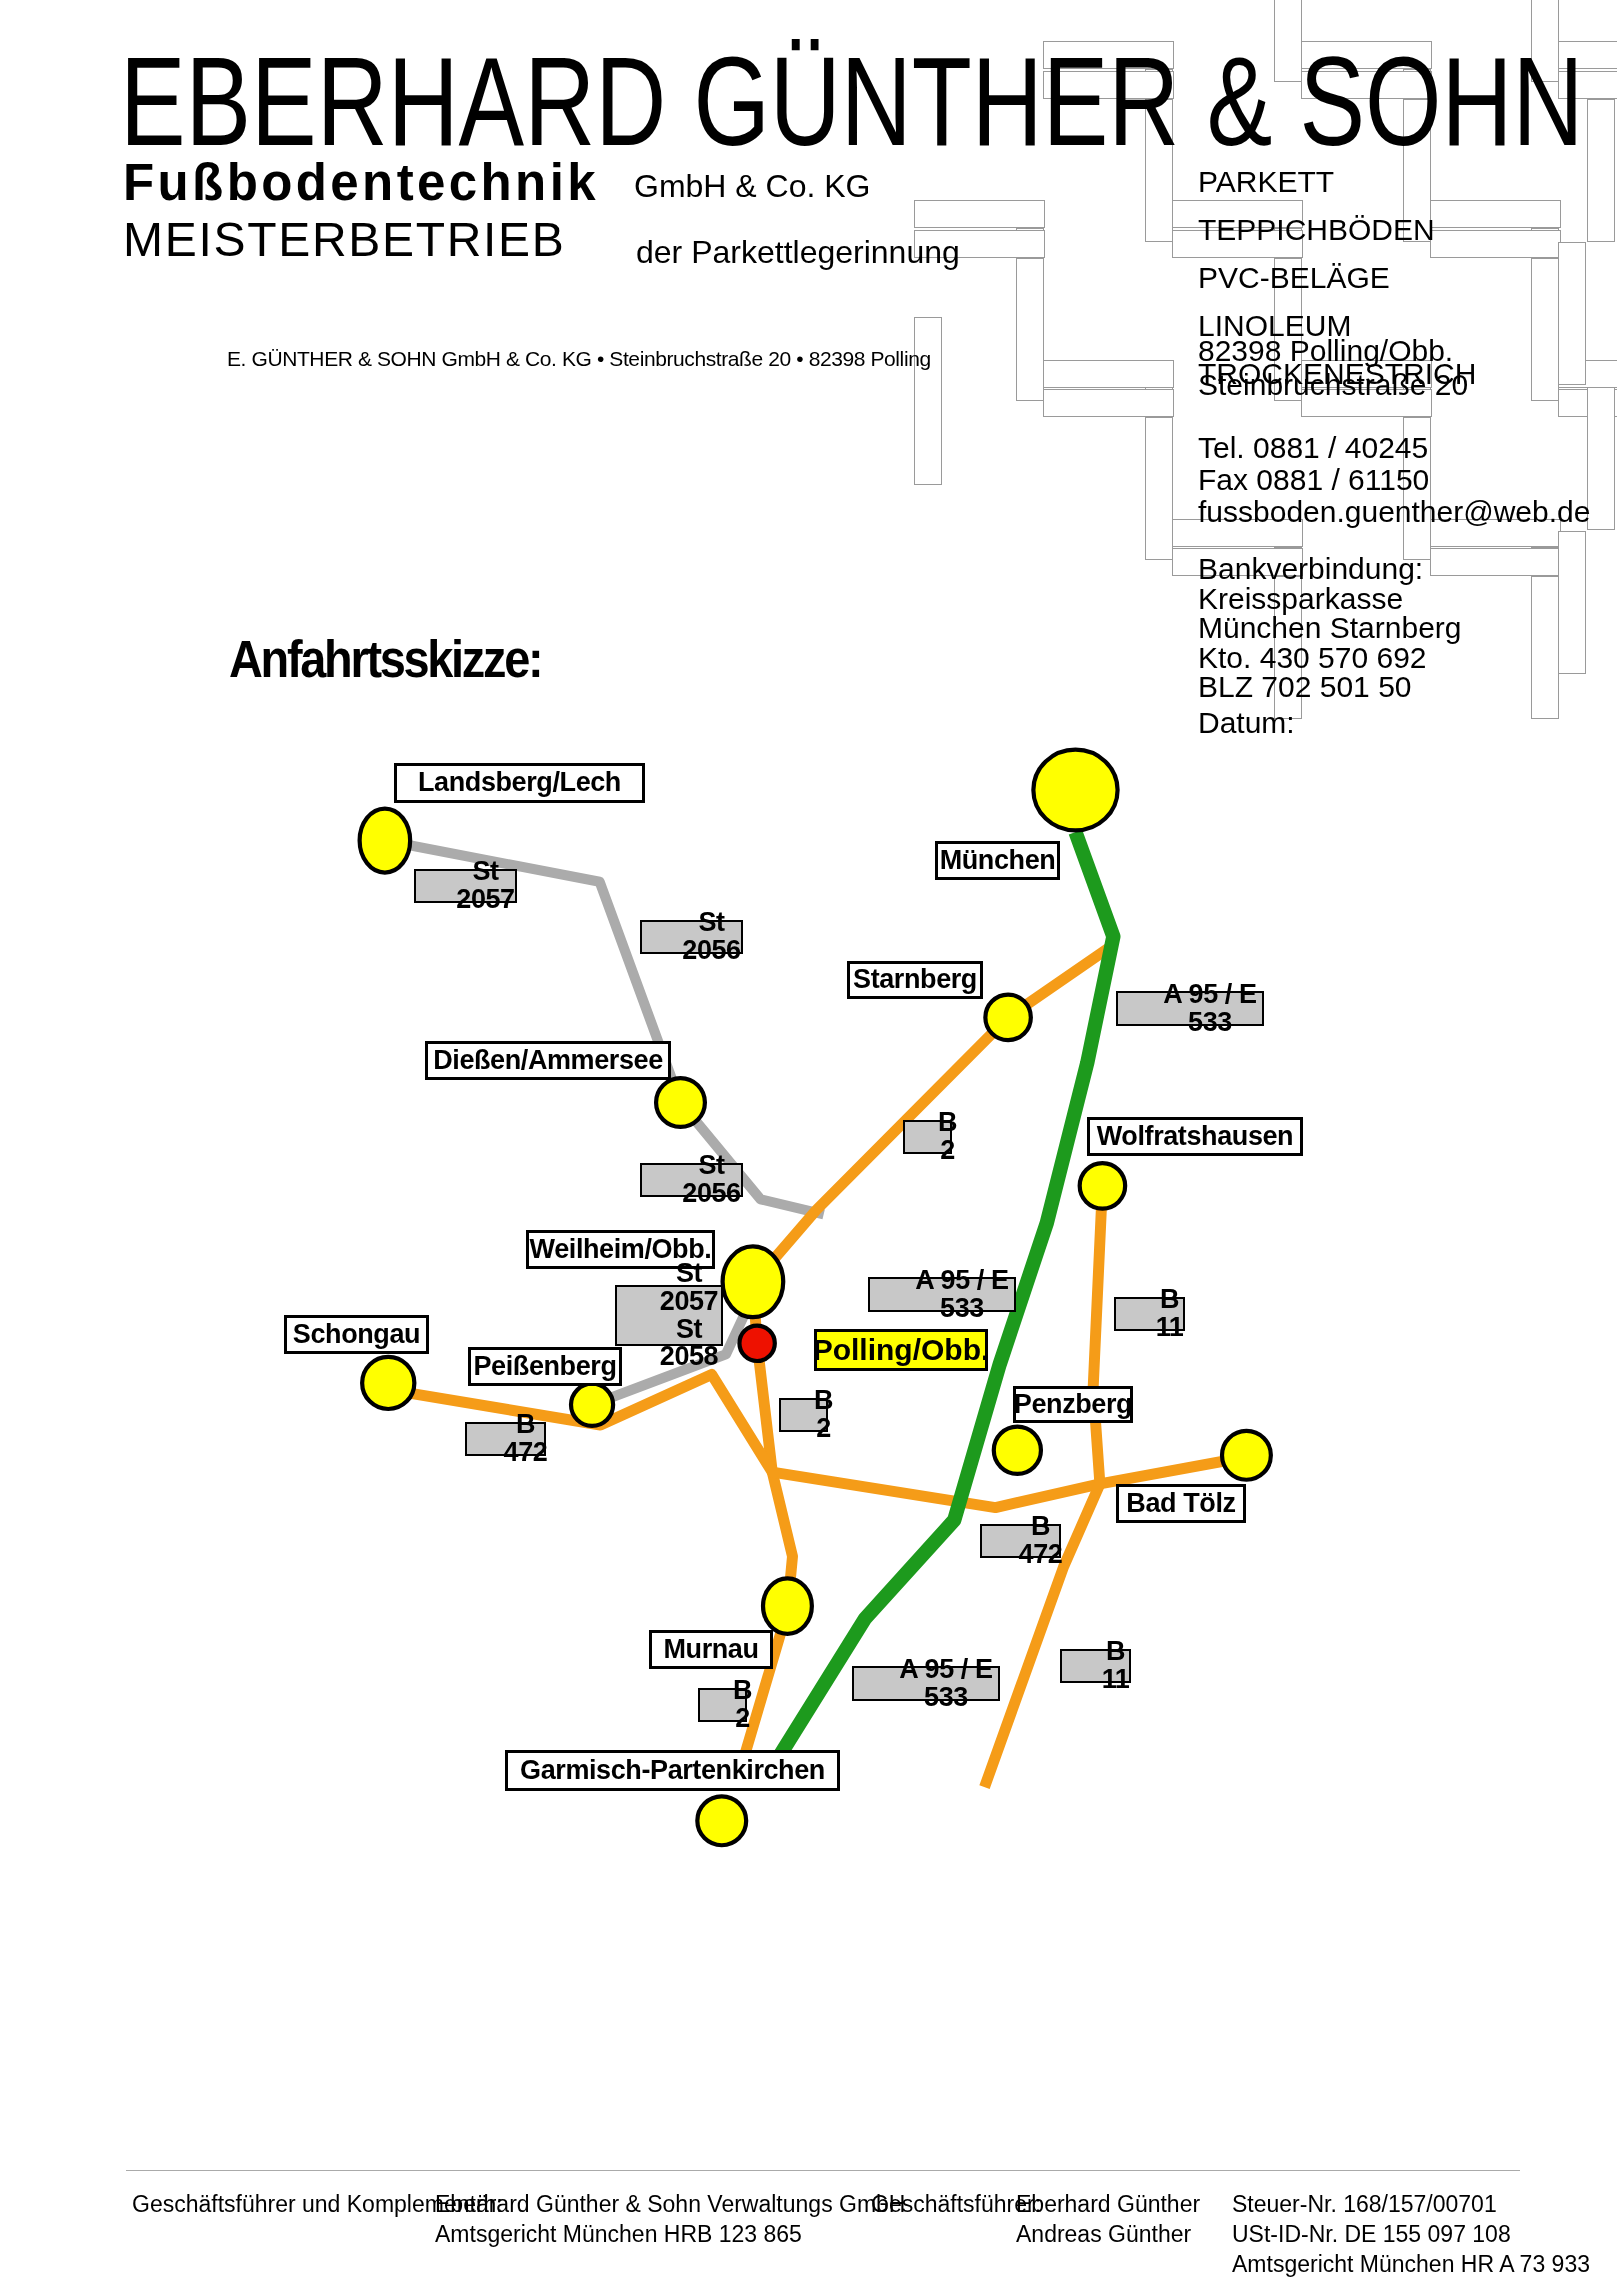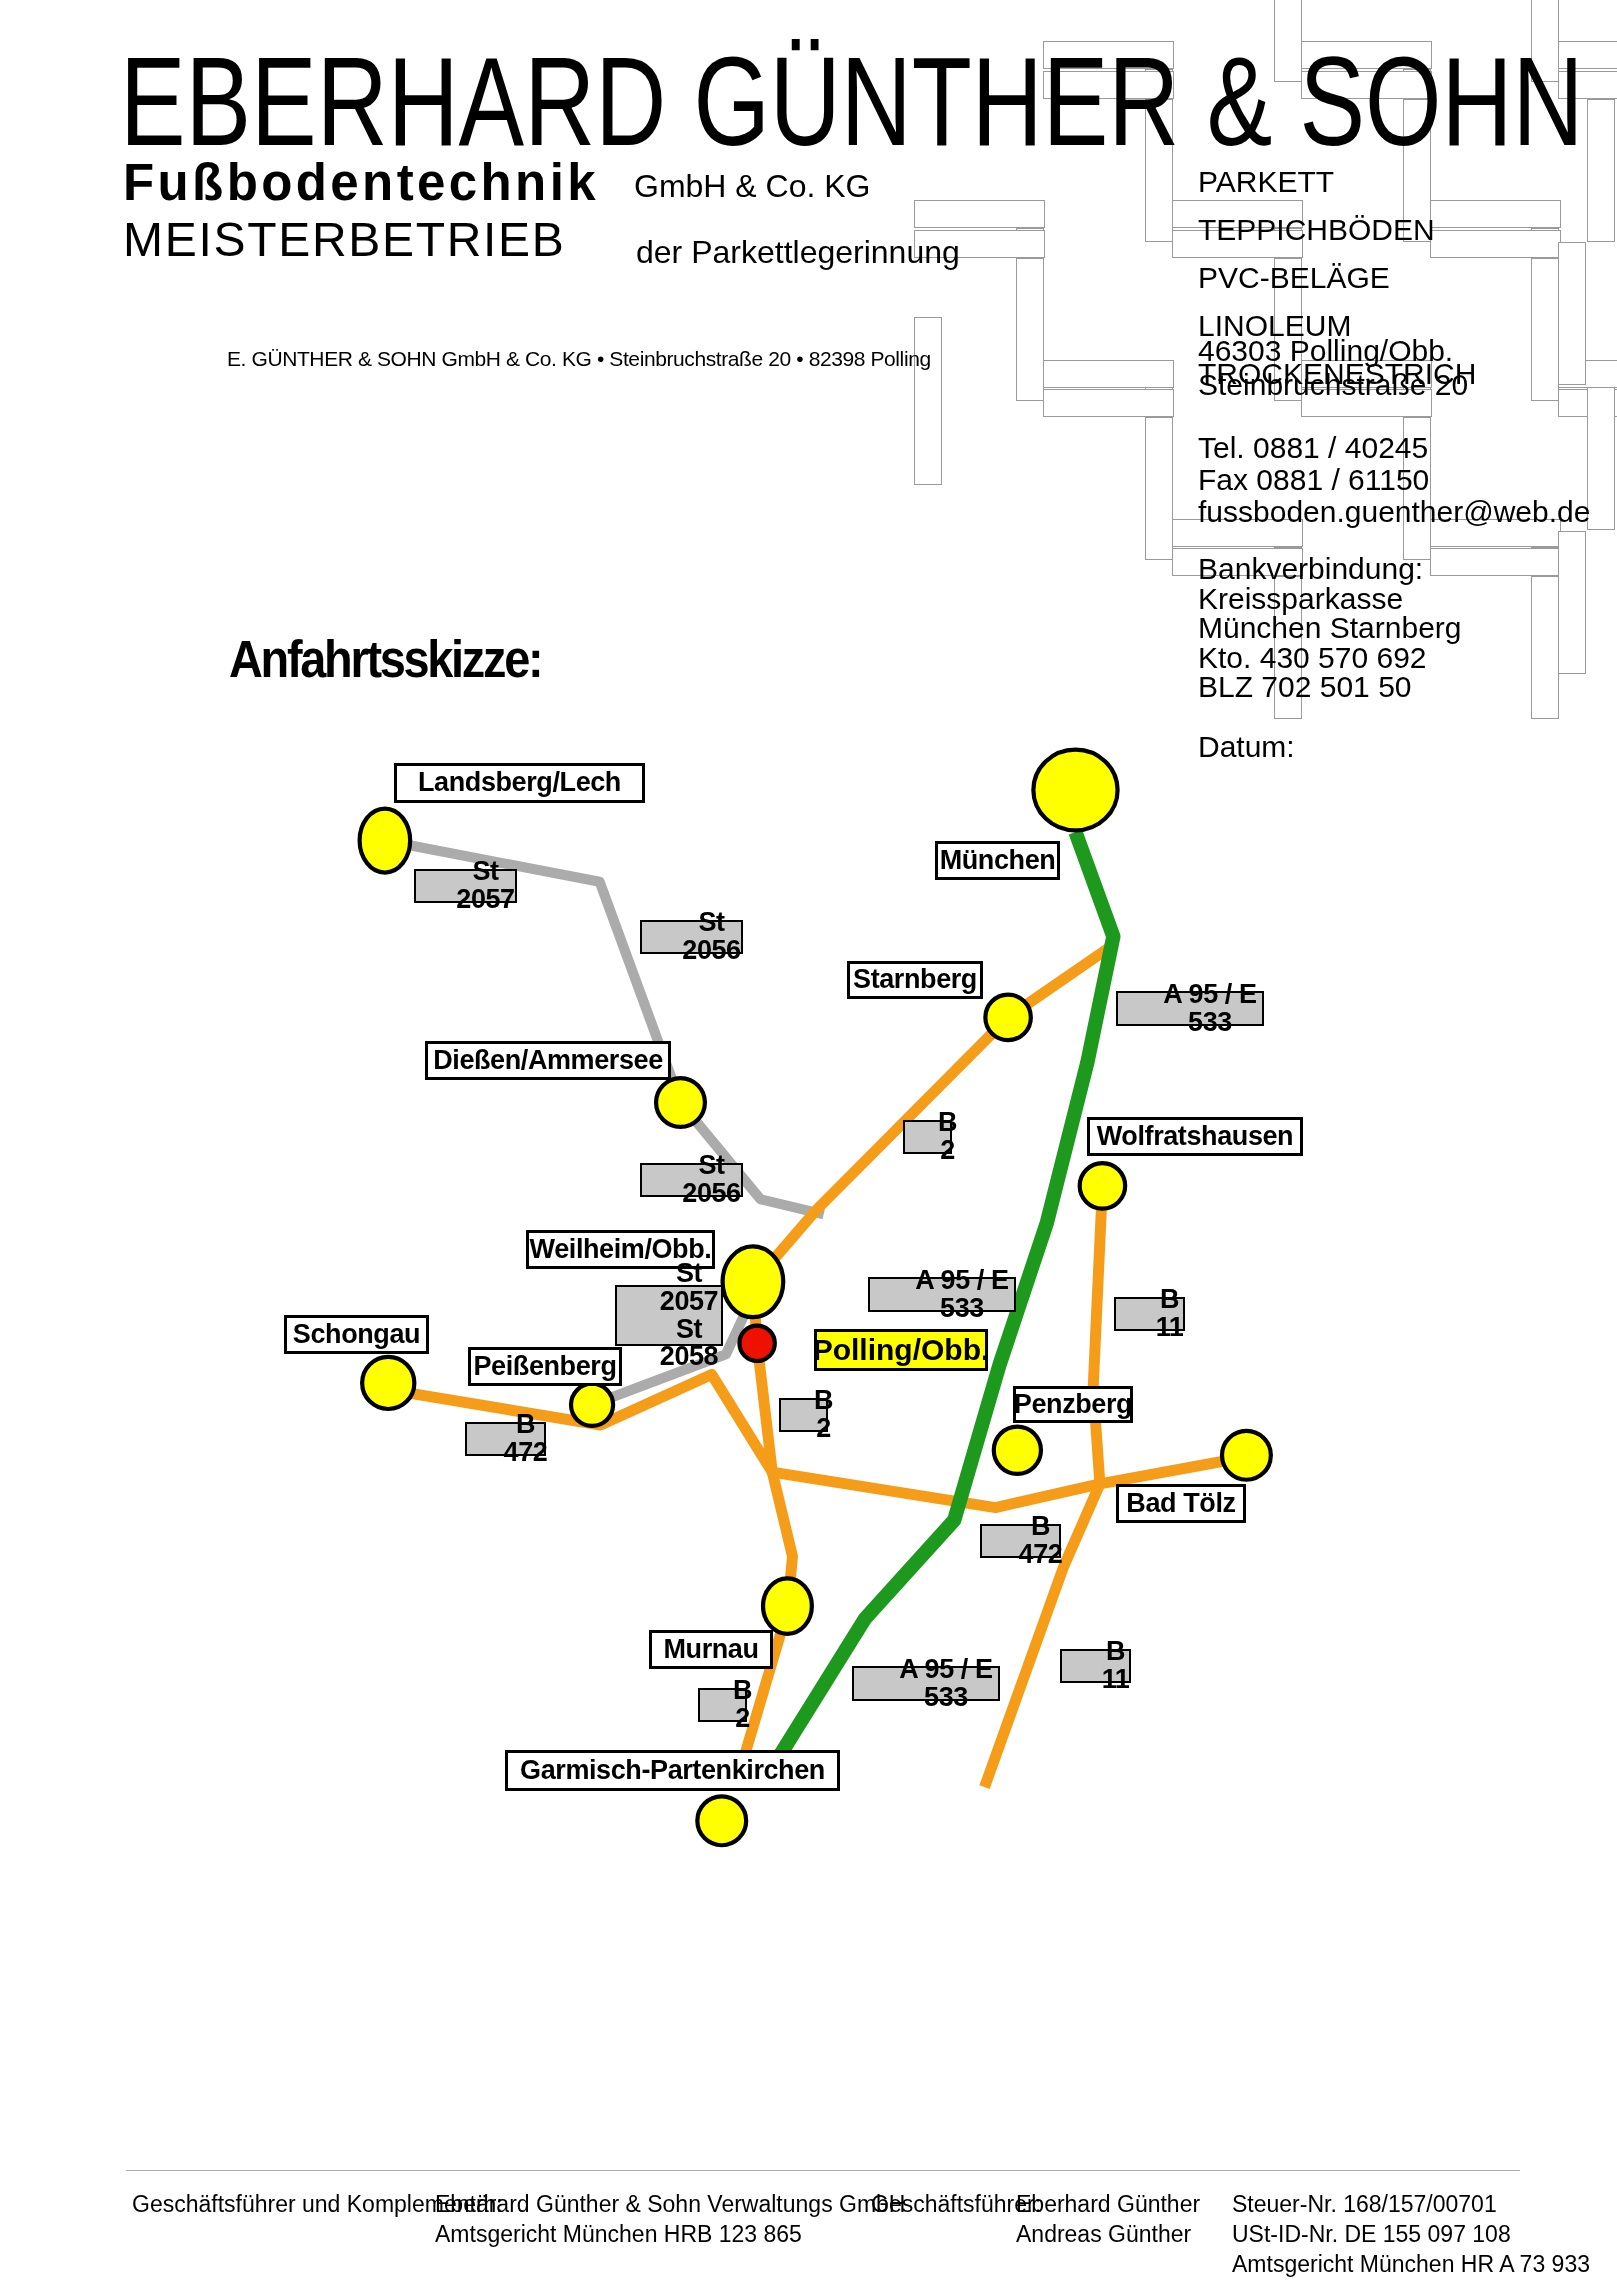--- a/index.html
+++ b/index.html
@@ -15,21 +15,21 @@
   .brand1{left:123px;top:153px;font-size:51px;font-weight:700;letter-spacing:3.4px;}
   .brand1sfx{left:634px;top:168px;font-size:32px;}
   .brand2{left:123px;top:212px;font-size:48px;font-weight:400;letter-spacing:1.7px;}
   .brand2sfx{left:636px;top:234px;font-size:32px;}
   .sender{left:227px;top:347px;font-size:21px;letter-spacing:-0.4px;}
   .rightcol{left:1198px;font-size:30px;}
   #services div{height:48px;}
   #addr div{height:34px;}
   #contact div{height:32px;}
   #bank div{height:29.5px;}
-  .datum{left:1198px;top:730px;font-size:30px;}
+  .datum{left:1198px;top:706px;font-size:30px;}
   .maptitle{left:229px;top:630px;font-size:51px;font-weight:700;letter-spacing:-2.5px;
             transform:scaleX(.92);transform-origin:0 0;}
   
   #map-svg{position:absolute;inset:0;width:1617px;height:2295px;z-index:3;}
   #map-labels{position:absolute;inset:0;z-index:4;}
   .mlabel{position:absolute;box-sizing:border-box;display:flex;align-items:center;justify-content:center;
           font-weight:700;text-align:center;white-space:pre-line;line-height:1.02;z-index:4;}
   .town{background:#fff;border:3.4px solid #000;font-size:27px;letter-spacing:-0.4px;}
   .road{background:#C8C8C8;border:2.5px solid #000;font-size:27px;letter-spacing:-0.4px;padding-left:40px;}
   .hl{background:#FFFF00;border:3.4px solid #000;font-size:30px;margin-left:37px;}
@@ -102,21 +102,21 @@
   <div class="abs sender">E. GÜNTHER &amp; SOHN GmbH &amp; Co. KG • Steinbruchstraße 20 • 82398 Polling</div>
 
   <div class="abs rightcol" id="services" style="top:165px">
       <div>PARKETT</div>
       <div>TEPPICHBÖDEN</div>
       <div>PVC-BELÄGE</div>
       <div>LINOLEUM</div>
       <div>TROCKENESTRICH</div>
     </div>
   <div class="abs rightcol" id="addr" style="top:334px">
-      <div>46303 Polling/Obb.</div>
+      <div>82398 Polling/Obb.</div>
       <div>Steinbruchstraße 20</div>
     </div>
   <div class="abs rightcol" id="contact" style="top:431px">
       <div>Tel. 0881 / 40245</div>
       <div>Fax 0881 / 61150</div>
       <div>fussboden.guenther@web.de</div>
     </div>
   <div class="abs rightcol" id="bank" style="top:552px">
       <div>Bankverbindung:</div>
       <div>Kreissparkasse</div>

